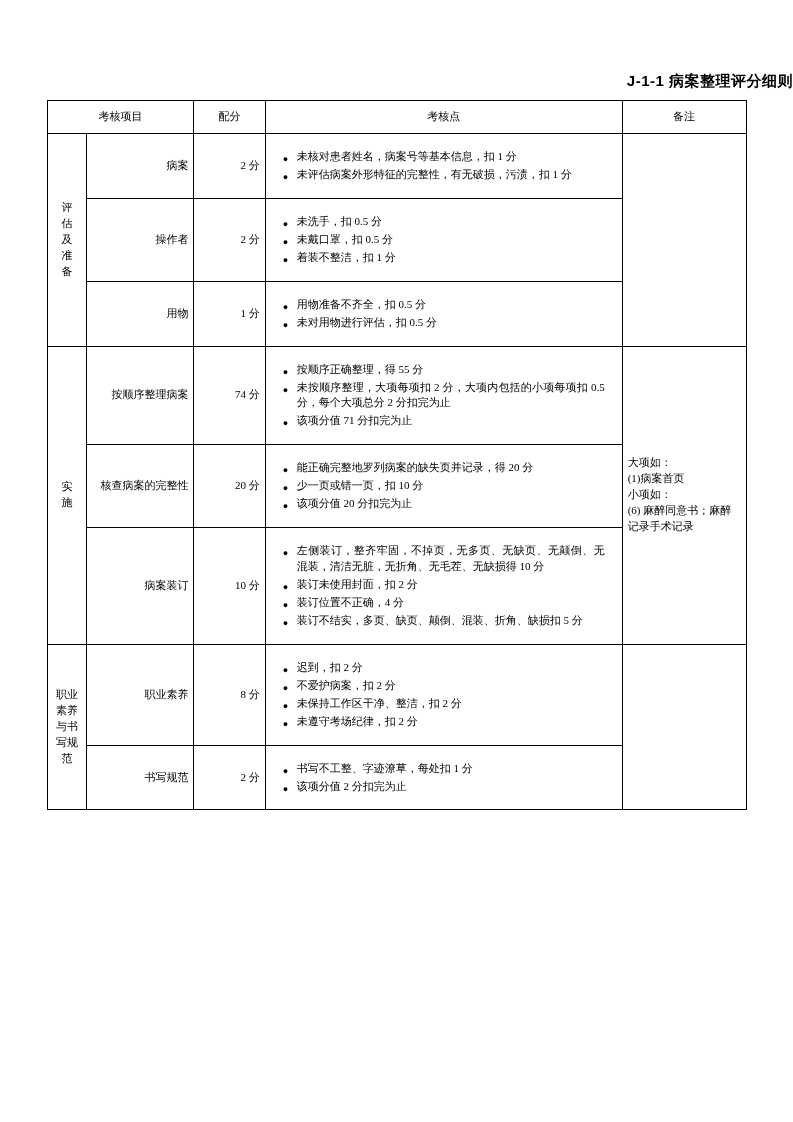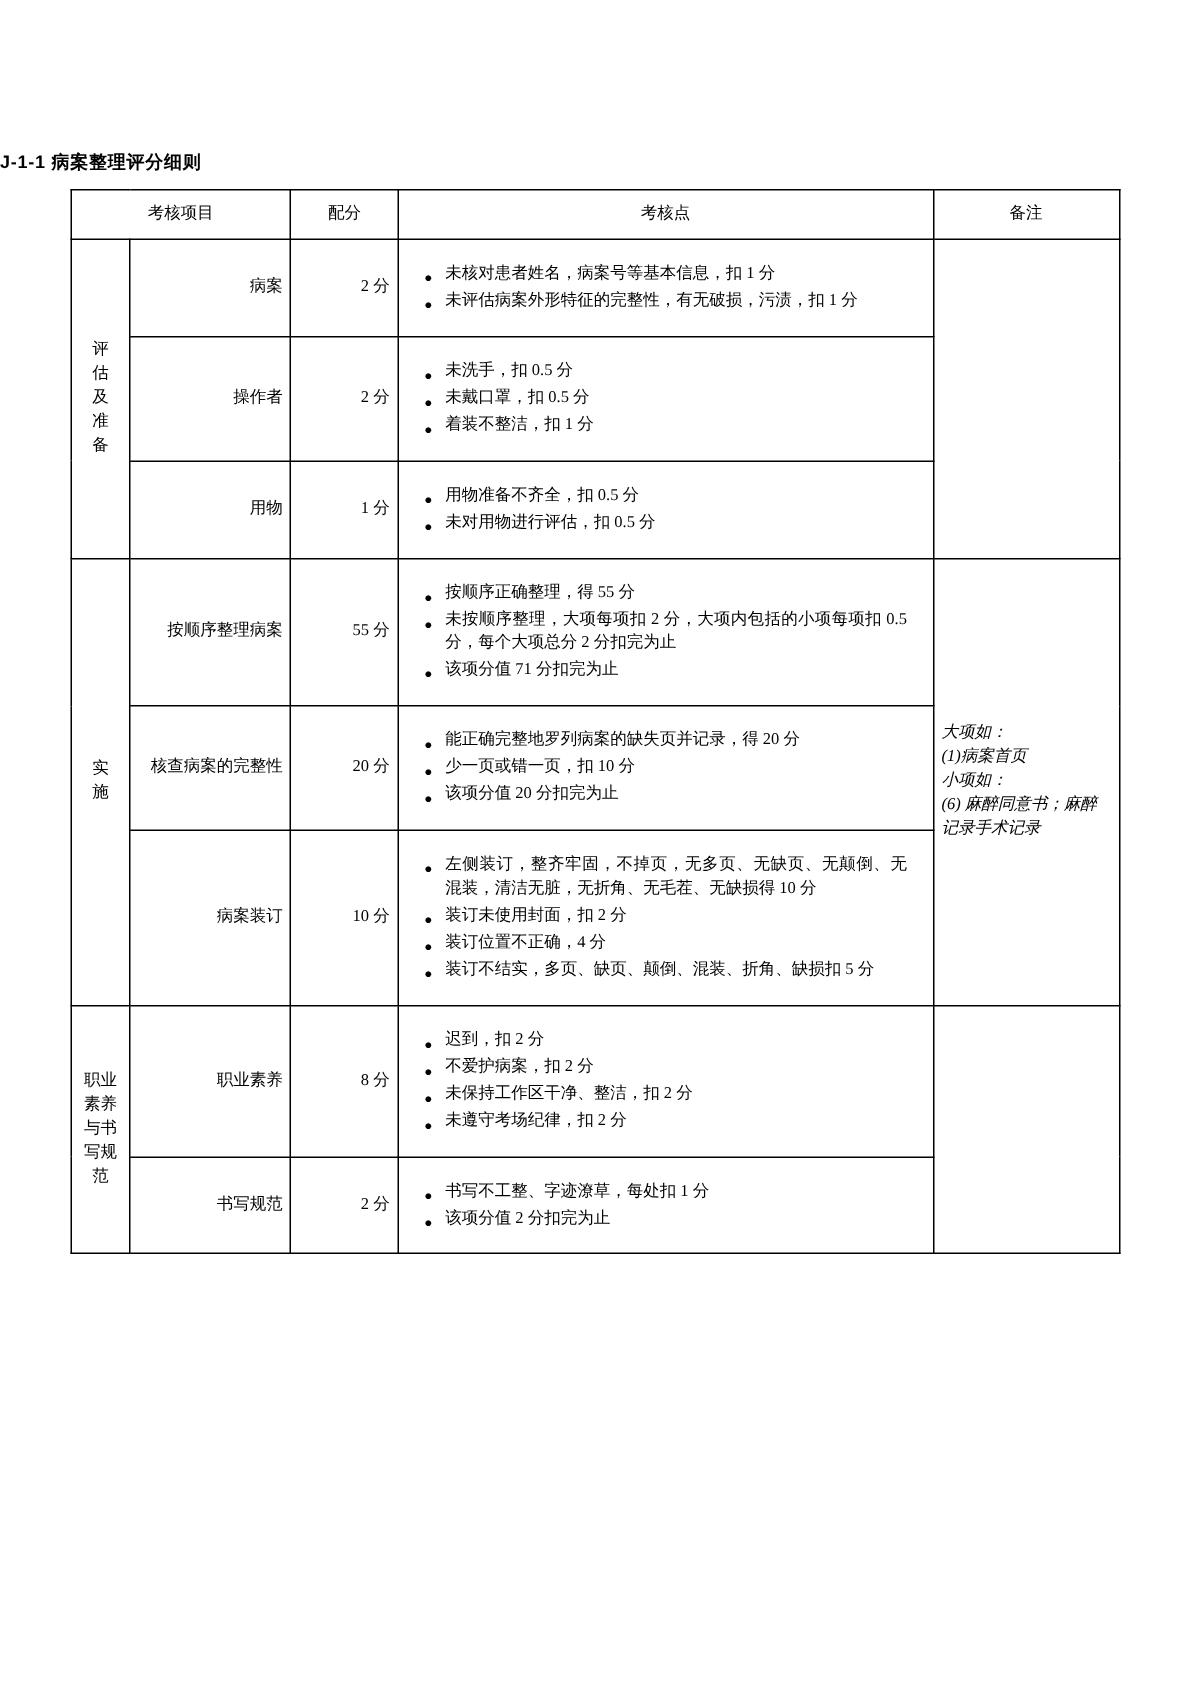--- a/index.html
+++ b/index.html
@@ -15,25 +15,25 @@
     position: relative;
   }
   .page {
     position: relative;
     width: 793px;
     height: 1122px;
     box-sizing: border-box;
     padding: 0;
   }
   .doc-title {
-    text-align: left;
-    font-size: 12px;
+    text-align: right;
+    font-size: 15px;
     font-weight: bold;
     font-family: "Liberation Sans", "DejaVu Sans", sans-serif;
-    margin-top: 100px;
+    margin-top: 72px;
     margin-bottom: 9px;
     letter-spacing: 0.5px;
   }
   table.score-table {
     border-collapse: collapse;
     margin: 0 auto;
     width: 700px;
     table-layout: fixed;
   }
   table.score-table td, table.score-table th {
@@ -91,21 +91,20 @@
     top: 0;
     font-size: 9px;
     line-height: 20px;
   }
   .remark-cell {
     text-align: left;
     font-size: 13px;
     line-height: 1.5;
     vertical-align: top;
     padding: 6px 5px;
-    font-style: italic;
   }
   .remark-cell div { margin: 0; }
 </style>
 </head>
 <body>
 
 <div class="page">
 
   <div class="doc-title">J-1-1  病案整理评分细则</div>
 
@@ -166,21 +165,21 @@
           </ul>
         </td>
       </tr>
 
       <tr>
         <td class="vertical-group" rowspan="3">
           <span>实</span>
           <span>施</span>
         </td>
         <td class="cell-center">按顺序整理病案</td>
-        <td class="cell-center">55 分</td>
+        <td class="cell-center">74 分</td>
         <td class="points-cell">
           <ul class="bullets">
             <li>按顺序正确整理，得 55 分</li>
             <li>未按顺序整理，大项每项扣 2 分，大项内包括的小项每项扣 0.5 分，每个大项总分 2 分扣完为止</li>
             <li>该项分值 71 分扣完为止</li>
           </ul>
         </td>
         <td class="remark-cell" rowspan="3">
           <div>大项如：</div>
           <div>(1)病案首页</div>

